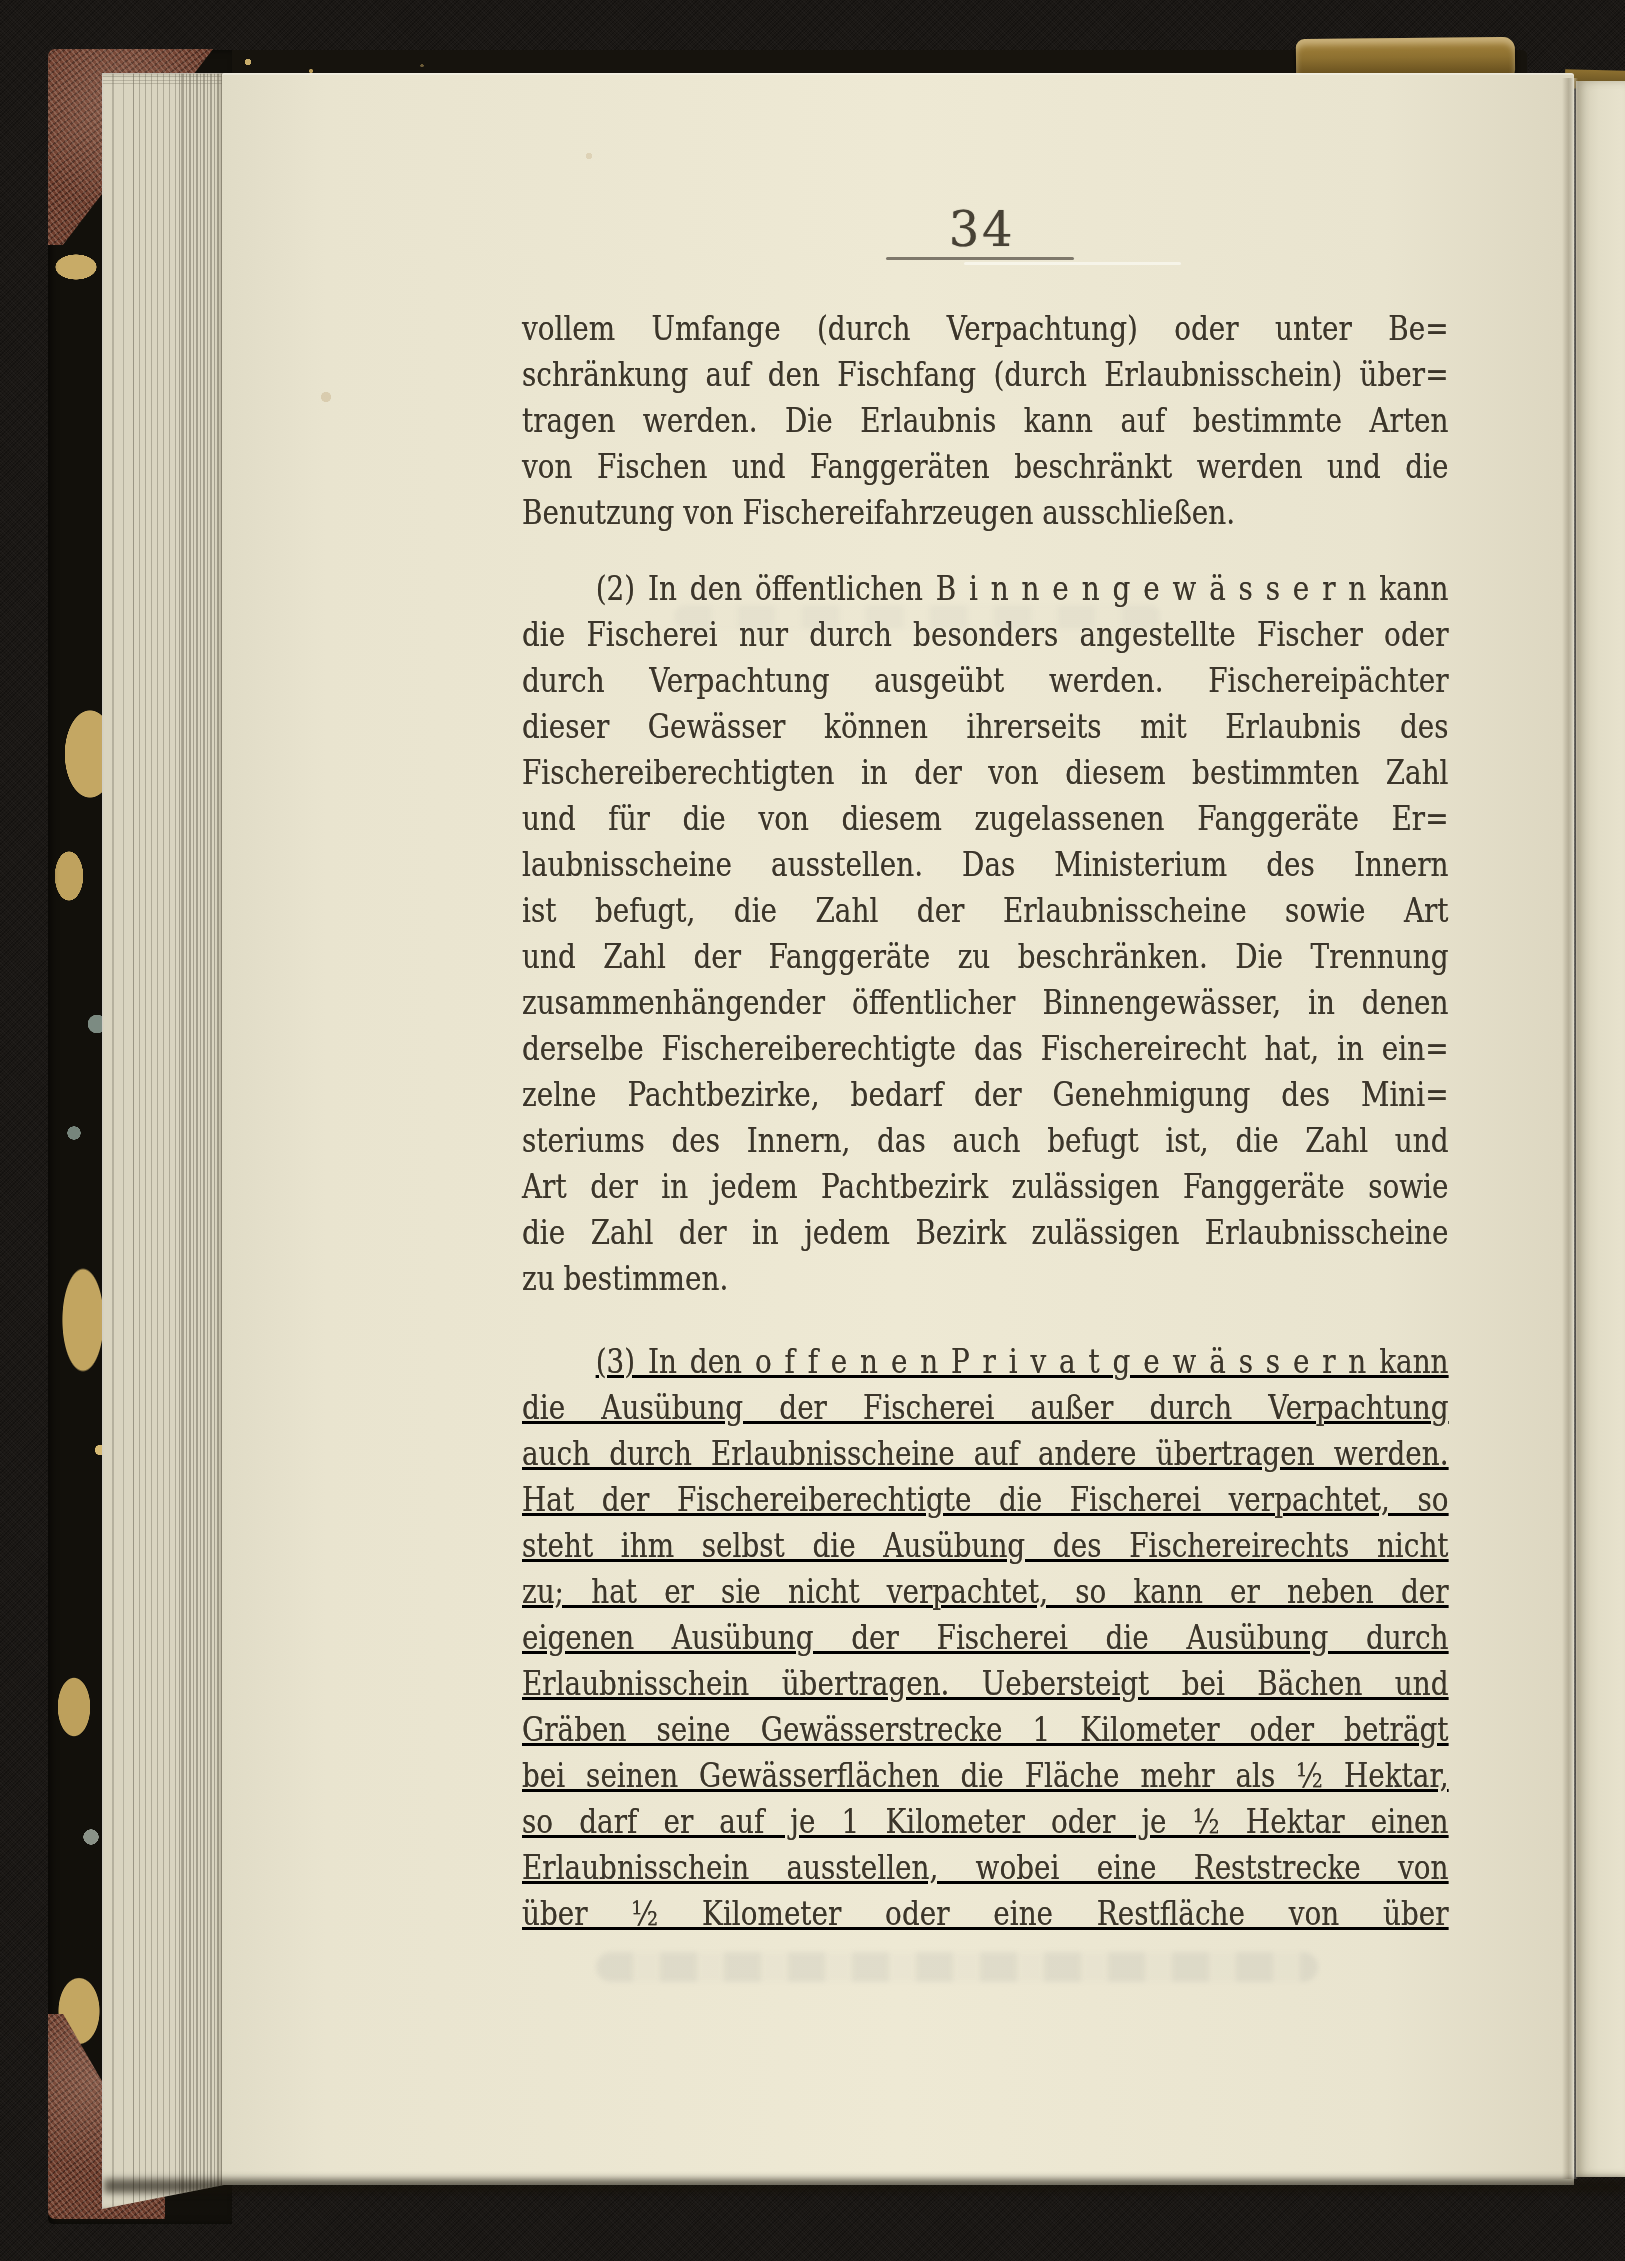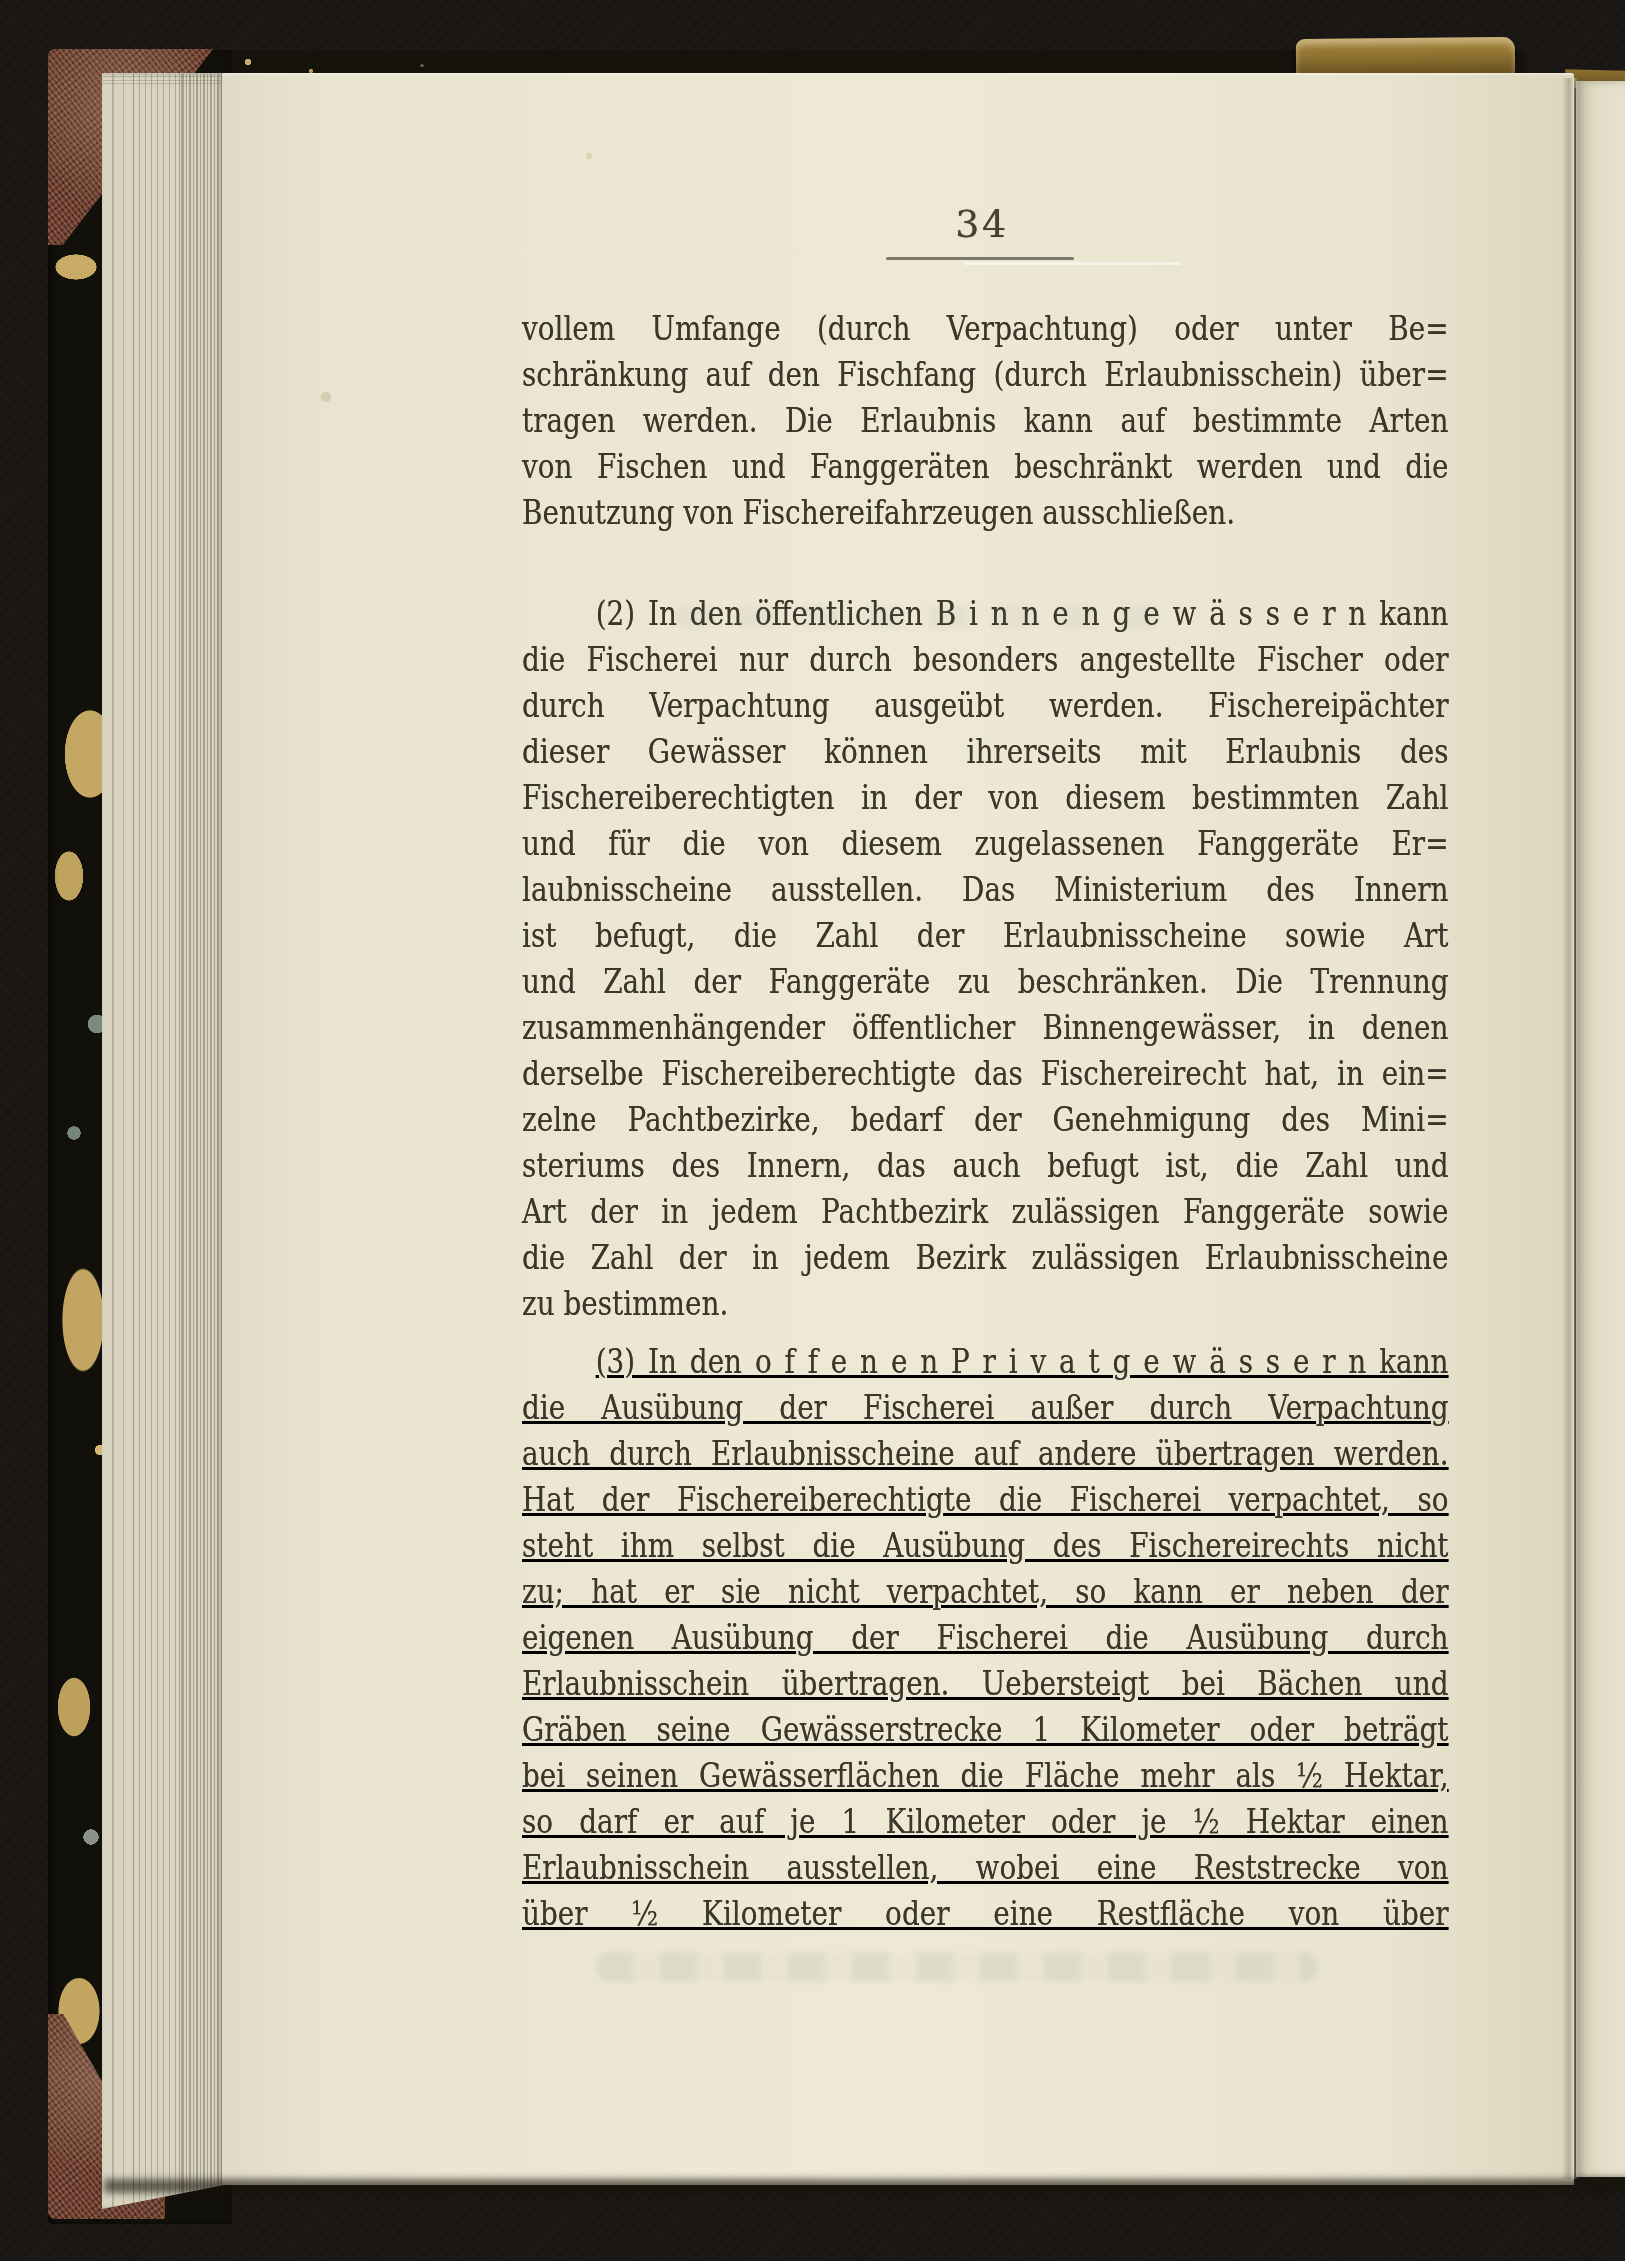--- a/index.html
+++ b/index.html
@@ -109,35 +109,35 @@
     background:linear-gradient(90deg,#cfc9b2 0,#e2ddc7 45%,#e8e3ce 100%);
     box-shadow: inset 5.2px 0 8.7px rgba(80,70,45,.3);
   }
   .page-bottom-shadow{
     position:absolute; left:104px; top:2179px; width:1521px; height:14px; z-index:7;
     background:rgba(22,16,8,.6); filter:blur(3.5px);
   }
   
   .folio{
     position:absolute; left:760px; top:132px; transform:translateX(-50%);
-    font-size:38px; line-height:1; color:#474135; letter-spacing:2.6px;
+    font-size:48px; line-height:1; color:#474135; letter-spacing:2.6px;
     text-shadow:0 0 0.9px rgba(71,65,53,.6);
   }
   .folio-rule{
     position:absolute; left:664px; top:184px; width:188px; height:2.6px;
     background:#7e786b; border-radius:1.7px;
   }
   .folio-rule::after{
     content:""; position:absolute; left:78px; top:5.2px; width:217px; height:2.6px;
     background:rgba(255,255,252,.55); border-radius:1.7px;
   }
   .text-block{ position:absolute; left:300px; top:0; width:926px; height:100%; }
   .paragraph{ position:absolute; left:0; width:926px; }
   .paragraph.p1{ top:232px; }
-  .paragraph.p2{ top:517px; }
+  .paragraph.p2{ top:492px; }
   .paragraph.p3{ top:1265px;text-decoration:underline; }
   .line{
     width:1131px; transform:scaleX(0.8192); transform-origin:0 50%;
     font-size:34px; line-height:46px; color:#3b352a;
     text-align:justify; text-align-last:justify; white-space:nowrap;
     text-shadow:0 0 0.7px rgba(59,53,42,.65);
   }
   .line.indent{ text-indent:90px; }
   .line.end{ text-align-last:left; }
   .ghost{

